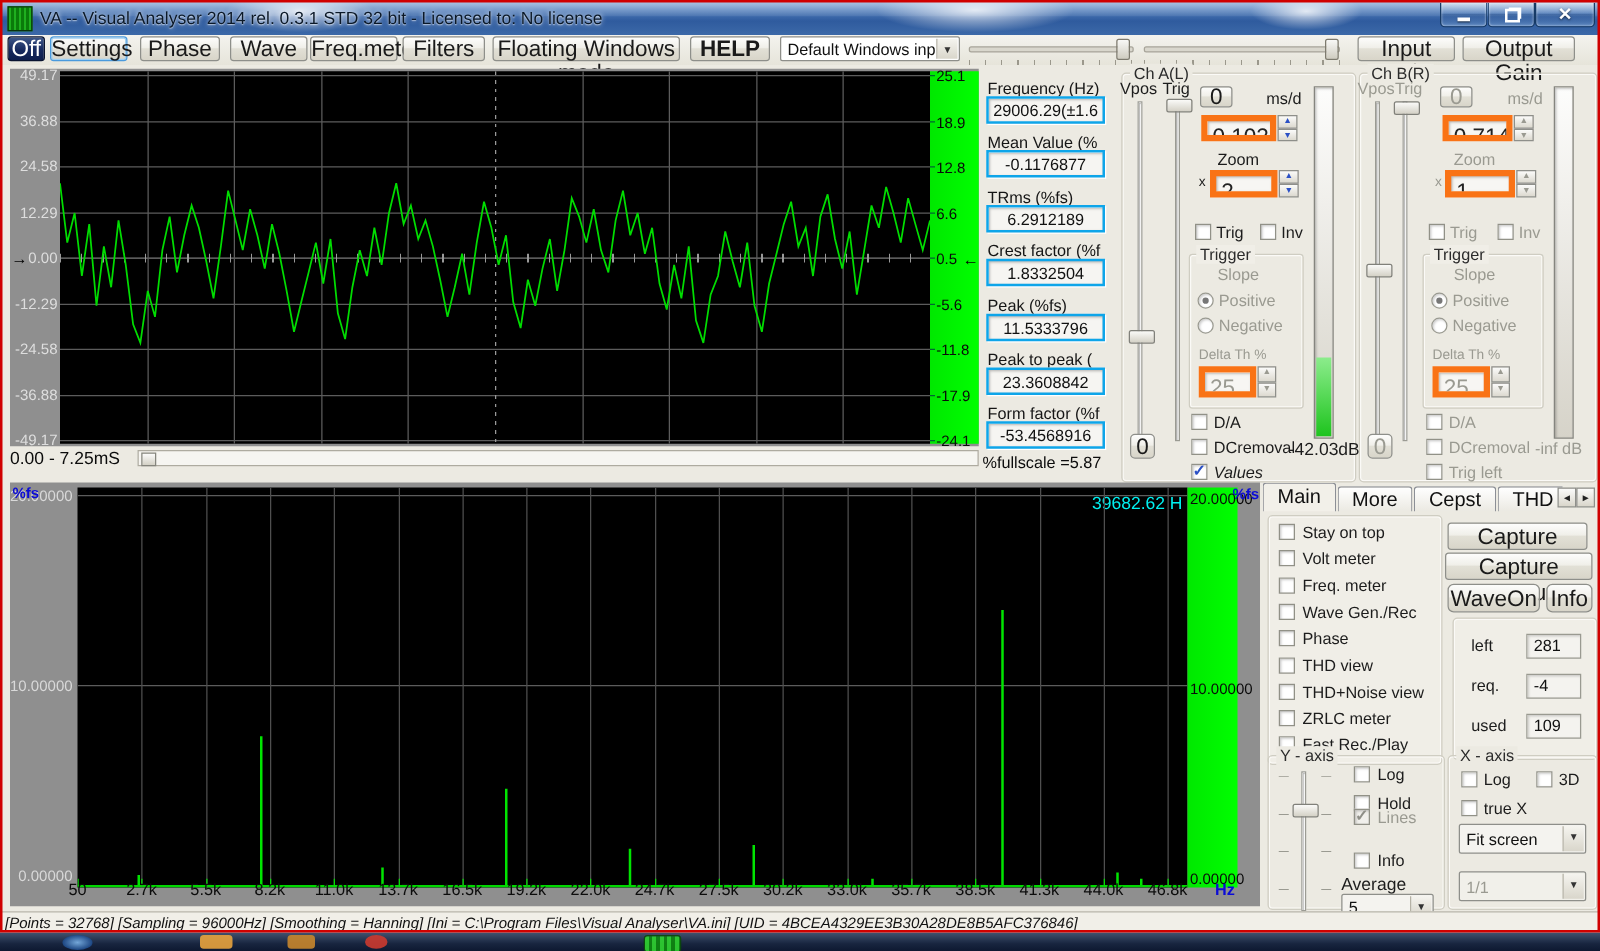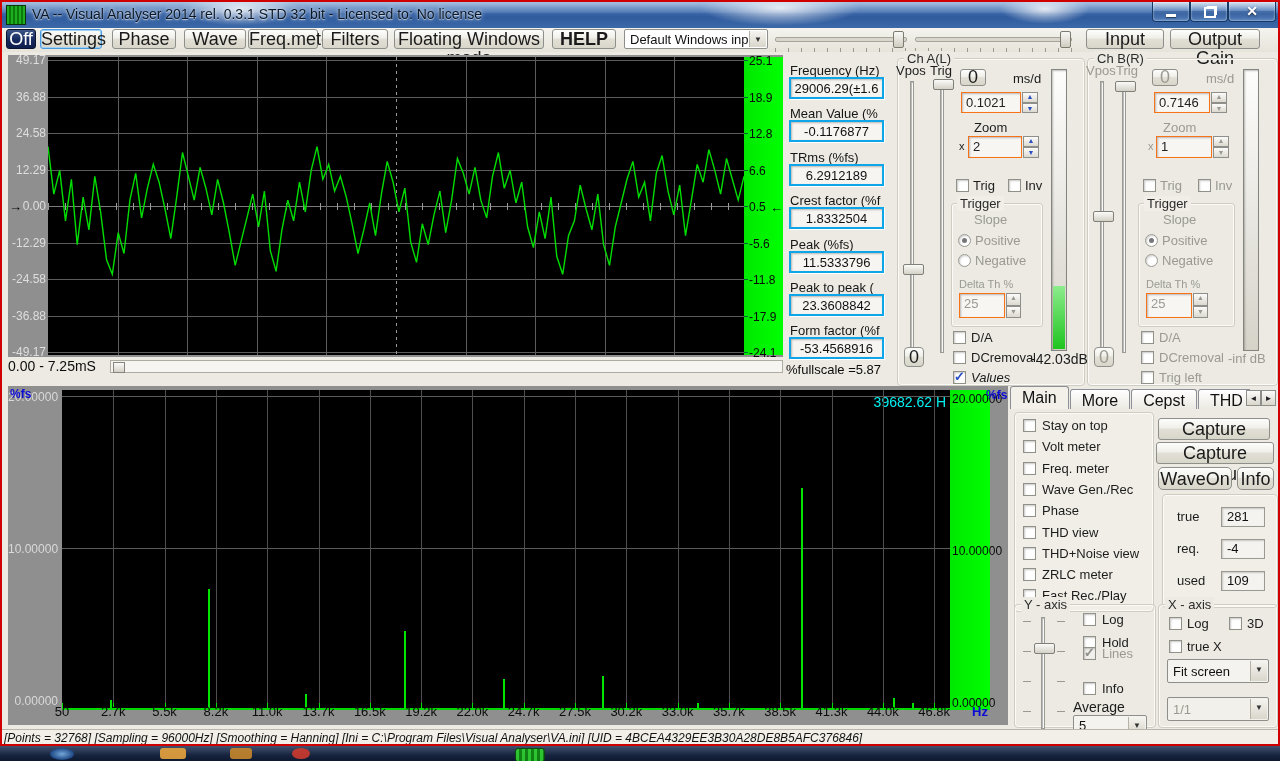--- a/index.html
+++ b/index.html
@@ -63,22 +63,22 @@
   .cb{position:absolute;width:13px;height:13px;background:#fff;border:1px solid #919187;
       box-shadow:inset 1px 1px 2px rgba(0,0,0,.22);box-sizing:border-box;}
   .cb.checked::after{content:"\2713";position:absolute;left:0px;top:-3px;color:#2b50c5;font-size:13px;font-weight:bold;}
   .cb.disabled{background:#f1f0ec;}
   .cb.disabled.checked::after{color:#8f8f88;}
   .cblbl{position:absolute;white-space:nowrap;font-size:13px;color:#1c1c1c;}
   .cblbl.dis,.dis{color:#9a9a91;}
   .radio{position:absolute;width:13px;height:13px;border-radius:50%;background:#fff;border:1px solid #9a9a91;
       box-shadow:inset 1px 1px 2px rgba(0,0,0,.2);box-sizing:border-box;}
   .radio.sel::after{content:"";position:absolute;left:3px;top:3px;width:5px;height:5px;border-radius:50%;background:#777;}
-  .edit{position:absolute;background:#f7f6f3;border:1px solid #f97316;box-shadow:inset 1px 1px 2px rgba(0,0,0,.25);
-      box-sizing:border-box;font-size:13px;color:#222;padding:2px 4px;white-space:nowrap;overflow:hidden;}
+  .edit{position:absolute;background:#f7f6f3;border:5px solid #f97316;box-shadow:inset 1px 1px 2px rgba(0,0,0,.25);
+      box-sizing:border-box;font-size:18px;color:#222;padding:2px 4px;white-space:nowrap;overflow:hidden;}
   .spin{position:absolute;width:16px;box-sizing:border-box;}
   .spin i{position:absolute;left:0;width:100%;height:50%;font-style:normal;font-size:7px;text-align:center;
       border:1px solid #8e8f8a;background:linear-gradient(#fbfbfa,#dcd9cf);box-sizing:border-box;color:#2b50c5;}
   .spin i.dn{bottom:0;line-height:9px;}
   .spin i.up{top:0;line-height:8px;}
   .spin.disabled i{color:#9a9a91;}
   .vslider-track{position:absolute;width:4px;background:#fff;border:1px solid #9b9b93;box-shadow:inset 1px 1px 1px rgba(0,0,0,.3);box-sizing:border-box;}
   .vslider-thumb{position:absolute;width:19px;height:9px;background:linear-gradient(#fafaf8,#d4d1c6);border:1px solid #80807a;border-radius:2px;}
   .meter{position:absolute;border:1px solid #85857f;box-shadow:inset 1px 1px 2px rgba(0,0,0,.25);
       background:linear-gradient(#fdfdfc,#d6d3c9);box-sizing:border-box;overflow:hidden;}
@@ -468,21 +468,21 @@
           <span class="cb"></span>
           <span class="cblbl">Fast Rec./Play</span>
         </div>
       </div>
   </div>
   <div class="btn" style="left:1158px;top:418px;width:112px;height:22px;line-height:21px;">Capture scope</div>
   <div class="btn" style="left:1156px;top:442px;width:118px;height:22px;line-height:21px;">Capture spectrum</div>
   <div class="btn" style="left:1158px;top:467px;width:74px;height:23px;line-height:22px;border-radius:5px;">WaveOn</div>
   <div class="btn" style="left:1237px;top:467px;width:37px;height:23px;line-height:22px;border-radius:5px;">Info</div>
   <div class="group" style="left:1162px;top:494px;width:114px;height:112px;background:#f0eee7;">
-      <div class="f-lbl" style="top: 14px; left: 14px;">true</div>
+      <div class="f-lbl" style="top: 14px; left: 14px;">left</div>
       <div class="f-box" style="top: 12px;">281</div>
       <div class="f-lbl" style="top: 46px; left: 14px;">req.</div>
       <div class="f-box" style="top: 44px;">-4</div>
       <div class="f-lbl" style="top: 78px; left: 14px;">used</div>
       <div class="f-box" style="top: 76px;">109</div>
     </div>
 
   <div class="group" style="left:1014px;top:604px;width:140px;height:122px;">
     <span class="group-lbl" style="left:6px;">Y - axis</span>
     <div class="vslider-track" style="left:26px;top:12px;height:112px;"></div>

